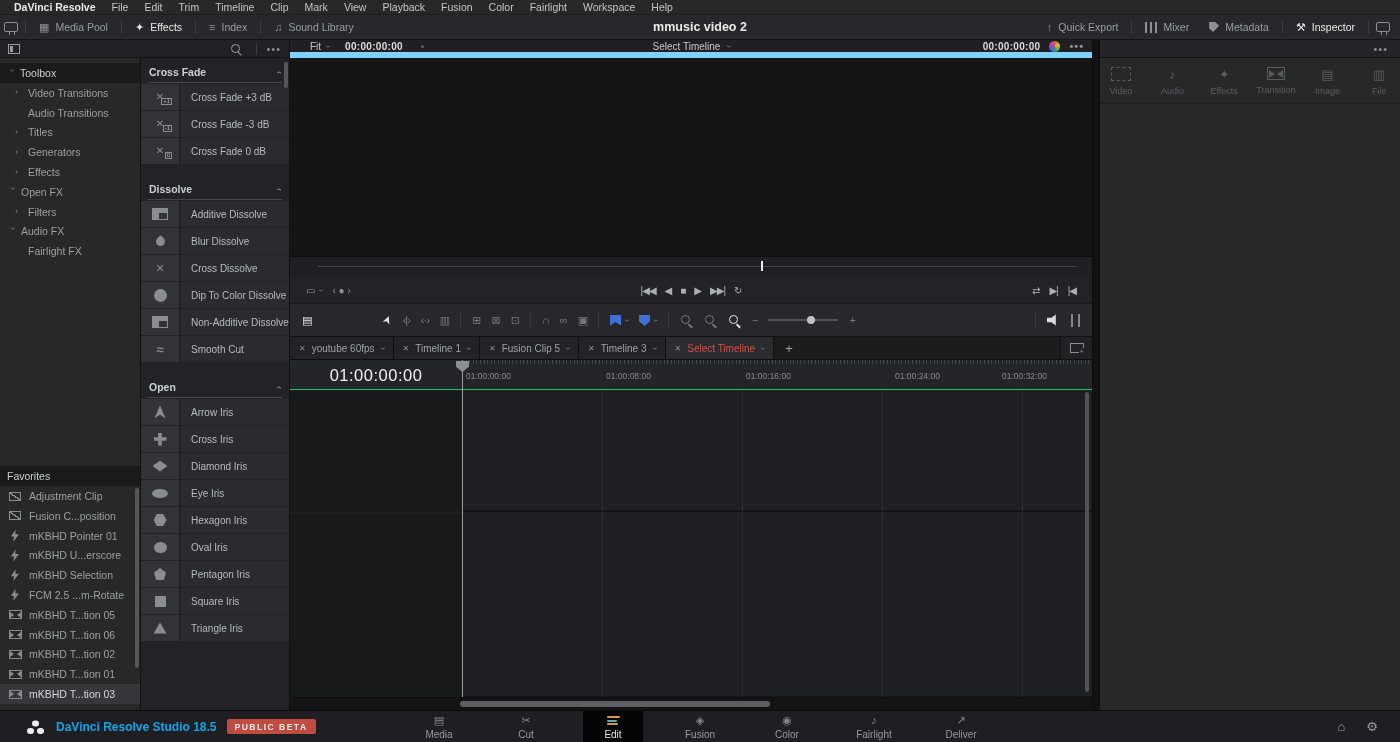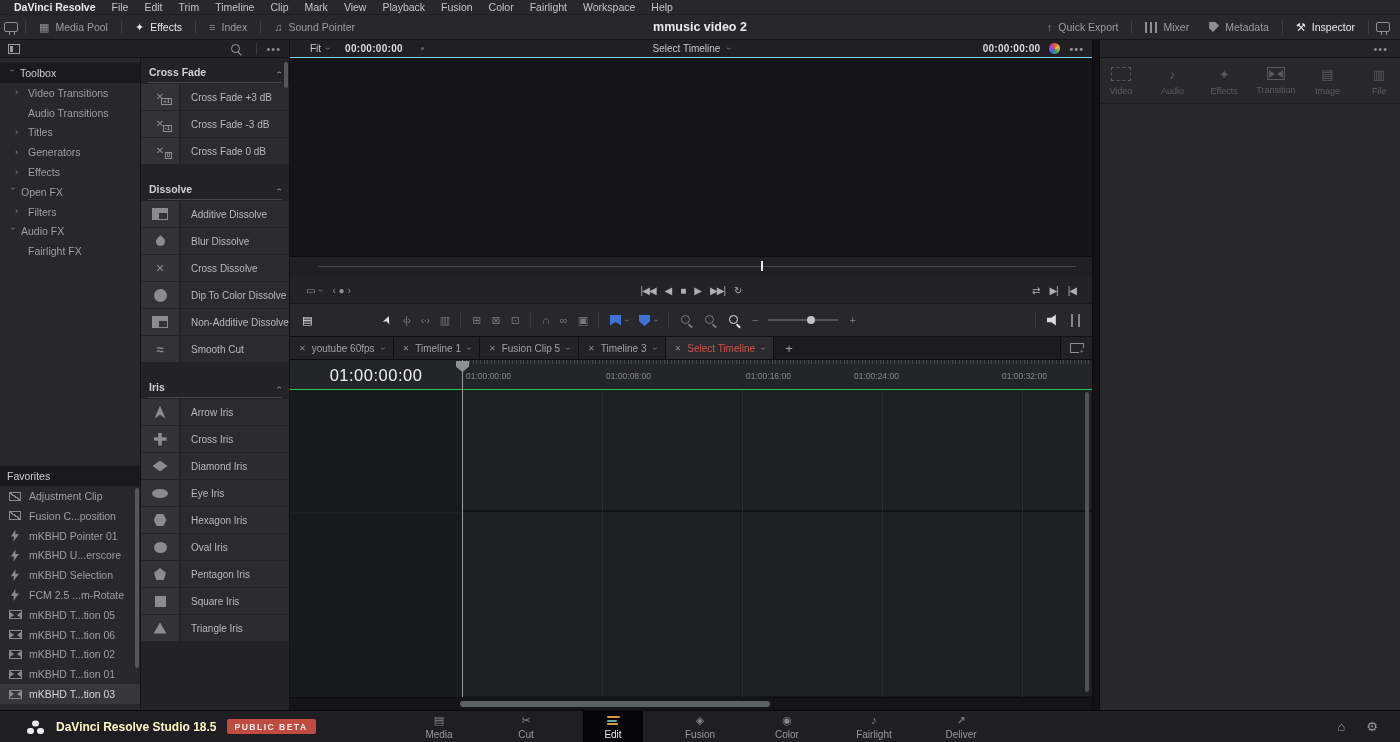--- a/index.html
+++ b/index.html
@@ -34,21 +34,21 @@
   #fx-subhead{position:absolute;left:0;top:40px;width:290px;height:18px;background:#212125;
     border-bottom:1px solid #121214;border-right:1px solid #121214;display:flex;align-items:center;padding:0 8px;}
   .ic-paneltoggle{width:12px;height:10px;border:1px solid #9a9b9e;position:relative;}
   .ic-paneltoggle::before{content:"";position:absolute;left:1px;top:1px;bottom:1px;width:3px;background:#9a9b9e;}
   .ic-searchmag{margin-left:auto;margin-right:14px;width:12px;height:12px;position:relative;color:#9a9b9e;}
   .ic-searchmag::before{content:"";position:absolute;left:1px;top:1px;width:7px;height:7px;border:1.4px solid currentColor;border-radius:50%;}
   .ic-searchmag::after{content:"";position:absolute;right:0;bottom:0;width:5px;height:1.4px;background:currentColor;transform:rotate(45deg);}
   #fx-subhead .dots{border-left:1px solid #3c3c40;padding-left:9px;}
 
   #viewer-subhead{position:absolute;left:290px;top:40px;width:802px;height:18px;background:#202024;
-    border-bottom:1px solid #7dd3fc;display:flex;align-items:center;font-size:10px;color:#c6c7c9;}
+    border-bottom:6px solid #7dd3fc;display:flex;align-items:center;font-size:10px;color:#c6c7c9;}
   .vh-fit{display:flex;align-items:center;gap:5px;margin-left:20px;}
   .vh-tc{font-weight:bold;color:#dcdcde;margin-left:16px;letter-spacing:0.3px;}
   .mini-dot{width:3px;height:3px;border-radius:50%;background:#5a5b5f;margin-left:18px;}
   .vh-center{position:absolute;left:50%;transform:translateX(-50%);display:flex;align-items:center;gap:6px;}
   .vh-right{margin-left:auto;display:flex;align-items:center;gap:9px;padding-right:8px;font-weight:bold;color:#dcdcde;letter-spacing:0.3px;}
   .perf-circle{width:11px;height:11px;border-radius:50%;background:conic-gradient(#d85a3a,#d8c23a,#4aa84a,#3a6ad8,#b23ad8,#d85a3a);}
   #insp-subhead{position:absolute;left:1100px;top:40px;width:300px;height:18px;background:#242428;
     border-bottom:1px solid #121214;display:flex;align-items:center;justify-content:flex-end;padding-right:12px;}
 
   .chev{display:inline-block;font-size:9px;color:#8a8b8e;line-height:1;}
@@ -180,21 +180,21 @@
   .ins-trans::before{content:"";position:absolute;left:1px;top:1.5px;border-top:4px solid transparent;border-bottom:4px solid transparent;border-left:6px solid #595a5e;}
   .ins-trans::after{content:"";position:absolute;right:1px;top:1.5px;border-top:4px solid transparent;border-bottom:4px solid transparent;border-right:6px solid #595a5e;}
   #insp-empty{position:absolute;left:0;top:335px;width:100%;text-align:center;font-size:20px;color:#45464b;}
 
   
   #bottombar{position:absolute;left:0;top:710px;width:1400px;height:32px;background:#1f1f23;
     border-top:1px solid #0a0a0c;display:flex;align-items:center;}
   .dv-logo{position:relative;width:21px;height:15px;margin-left:26px;margin-right:9px;flex:none;}
   .dv-logo i{position:absolute;left:1px;bottom:0;width:6.5px;height:6.5px;border-radius:50%;background:#ededef;
     box-shadow:10px 0 0 #ededef,5px -7.5px 0 #ededef;}
-  #app-title{font-size:12px;font-weight:bold;color:#fef9c3;white-space:nowrap;}
+  #app-title{font-size:12px;font-weight:bold;color:#0ea5e9;white-space:nowrap;}
   #beta-badge{background:#bf4b41;color:#f4ebe9;font-size:8.5px;font-weight:bold;letter-spacing:1.5px;
     padding:2.5px 8px;border-radius:2px;margin-left:10px;white-space:nowrap;}
   #pages{position:absolute;left:50%;top:0;transform:translateX(-50%);height:32px;display:flex;align-items:stretch;gap:27px;}
   .page{display:flex;flex-direction:column;align-items:center;justify-content:center;gap:2px;width:60px;
     font-size:10px;color:#98999c;}
   .page .pic{font-size:11px;color:#85868a;height:12px;display:flex;align-items:center;line-height:1;}
   .page.active{background:#050507;color:#e8e8ea;}
   .edit-ic{display:flex;flex-direction:column;gap:1.5px;}
   .edit-ic i{width:13px;height:2px;border-radius:1px;}
   .edit-ic i:nth-child(1){background:#d79b3f;}
@@ -237,21 +237,21 @@
         <span class="tb-label">Effects</span>
       </div>
       <span class="tb-divider"></span>
       <div class="tb-btn">
         <span class="tb-glyph">≡</span>
         <span class="tb-label">Index</span>
       </div>
       <span class="tb-divider"></span>
       <div class="tb-btn">
         <span class="tb-glyph">♫</span>
-        <span class="tb-label">Sound Pointer</span>
+        <span class="tb-label">Sound Library</span>
       </div>
     </div>
   <div id="tb-title">mmusic video 2</div>
   <div id="tb-right">
       <div class="tb-btn">
         <span class="tb-glyph">↑</span>
         <span class="tb-label">Quick Export</span>
       </div>
       <span class="tb-divider"></span>
       <div class="tb-btn">
@@ -477,21 +477,21 @@
       </div>
       <div class="fx-item">
         <div class="fx-ico">
           <span class="fx-wave">≈</span>
         </div>
         <div class="fx-label">Smooth Cut</div>
       </div>
     </div>
     <div class="fx-section">
       <div class="fx-sec-head">
-        <span>Iris</span>
+        <span>Open</span>
         <i class="chev up">›</i>
       </div>
       <div class="fx-item">
         <div class="fx-ico">
           <span class="fxs fx-arrow"></span>
         </div>
         <div class="fx-label">Arrow Iris</div>
       </div>
       <div class="fx-item">
         <div class="fx-ico">
@@ -635,21 +635,21 @@
       <div id="tabs-right">
         <i class="ic-tlview"></i>
       </div>
     </div>
   <div id="ruler">
     <div id="ruler-ticks"></div>
     <div id="tc-big">01:00:00:00</div>
   <span class="ruler-label" style="left: 176px;">01:00:00:00</span>
       <span class="ruler-label" style="left: 316px;">01:00:08:00</span>
       <span class="ruler-label" style="left: 456px;">01:00:16:00</span>
-      <span class="ruler-label" style="left: 564px;">01:00:24:00</span>
+      <span class="ruler-label" style="left: 605px;">01:00:24:00</span>
       <span class="ruler-label" style="left: 712px;">01:00:32:00</span>
     </div>
   <div id="tracks">
     <div class="track-video"></div>
     <div class="track-audio"></div>
     <div class="lead" style="top:0;height:122px;"></div>
     <div class="lead" style="top:124px;height:183px;"></div>
   <div class="gl" style="left: 312px;"></div>
       <div class="gl" style="left: 452px;"></div>
       <div class="gl" style="left: 592px;"></div>

